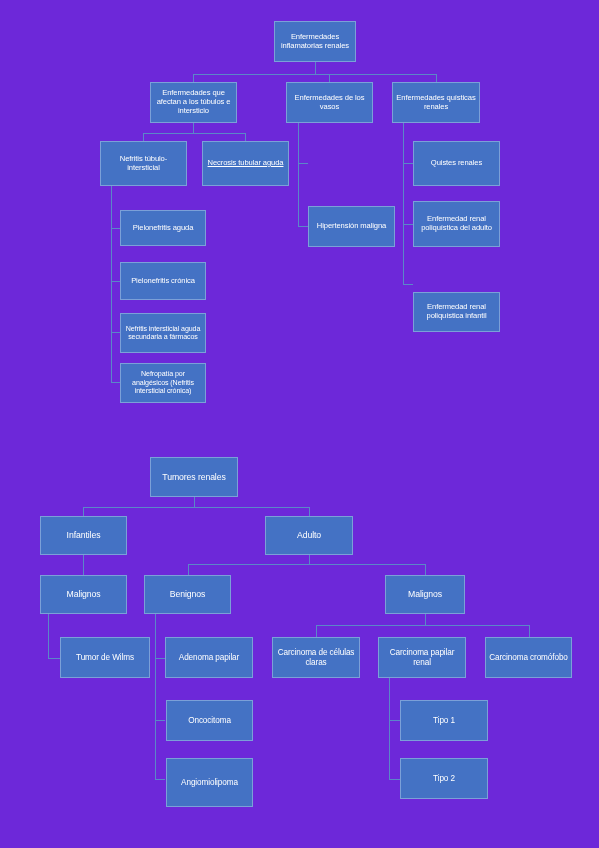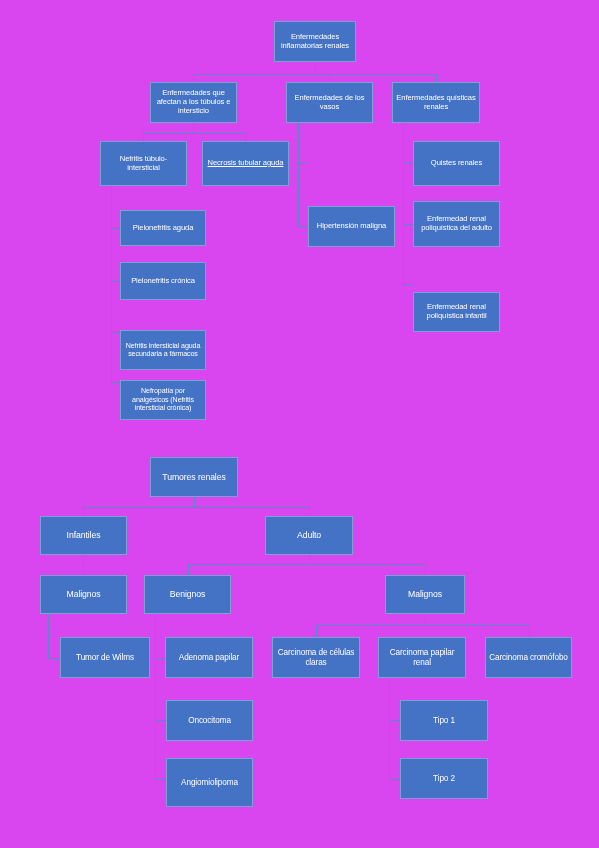--- a/index.html
+++ b/index.html
@@ -6,21 +6,21 @@
   html,body{margin:0;padding:0;background:#ffffff;}
   body{
     font-family:"Liberation Sans","DejaVu Sans",sans-serif;
     color:#1a1a1a;
     -webkit-font-smoothing:antialiased;
   }
   #canvas{
     position:relative;
     width:599px;
     height:848px;
-    background:#d946ef;
+    background:#6d28d9;
     overflow:hidden;
   }
   
   .ln{
     position:absolute;
     background:#5b87c8;
   }
   .ln.h{height:1px;}
   .ln.v{width:1px;}
 
@@ -35,21 +35,21 @@
     align-items:center;
     justify-content:center;
     text-align:center;
     line-height:1.18;
     padding:2px 3px;
     letter-spacing:-0.1px;
     overflow:hidden;
   }
   .node span{display:block;width:100%;}
 
-  .fs7{font-size:7.1px;margin-top:17px;}
+  .fs7{font-size:7.1px;}
   .fs75{font-size:7.6px;}
   .fs8{font-size:8.2px;}
   .fs85{font-size:8.7px;}
 </style>
 </head>
 <body>
 
 <div id="canvas">
 
   <div class="ln v" style="left:315px;top:62px;height:12px;"></div>

